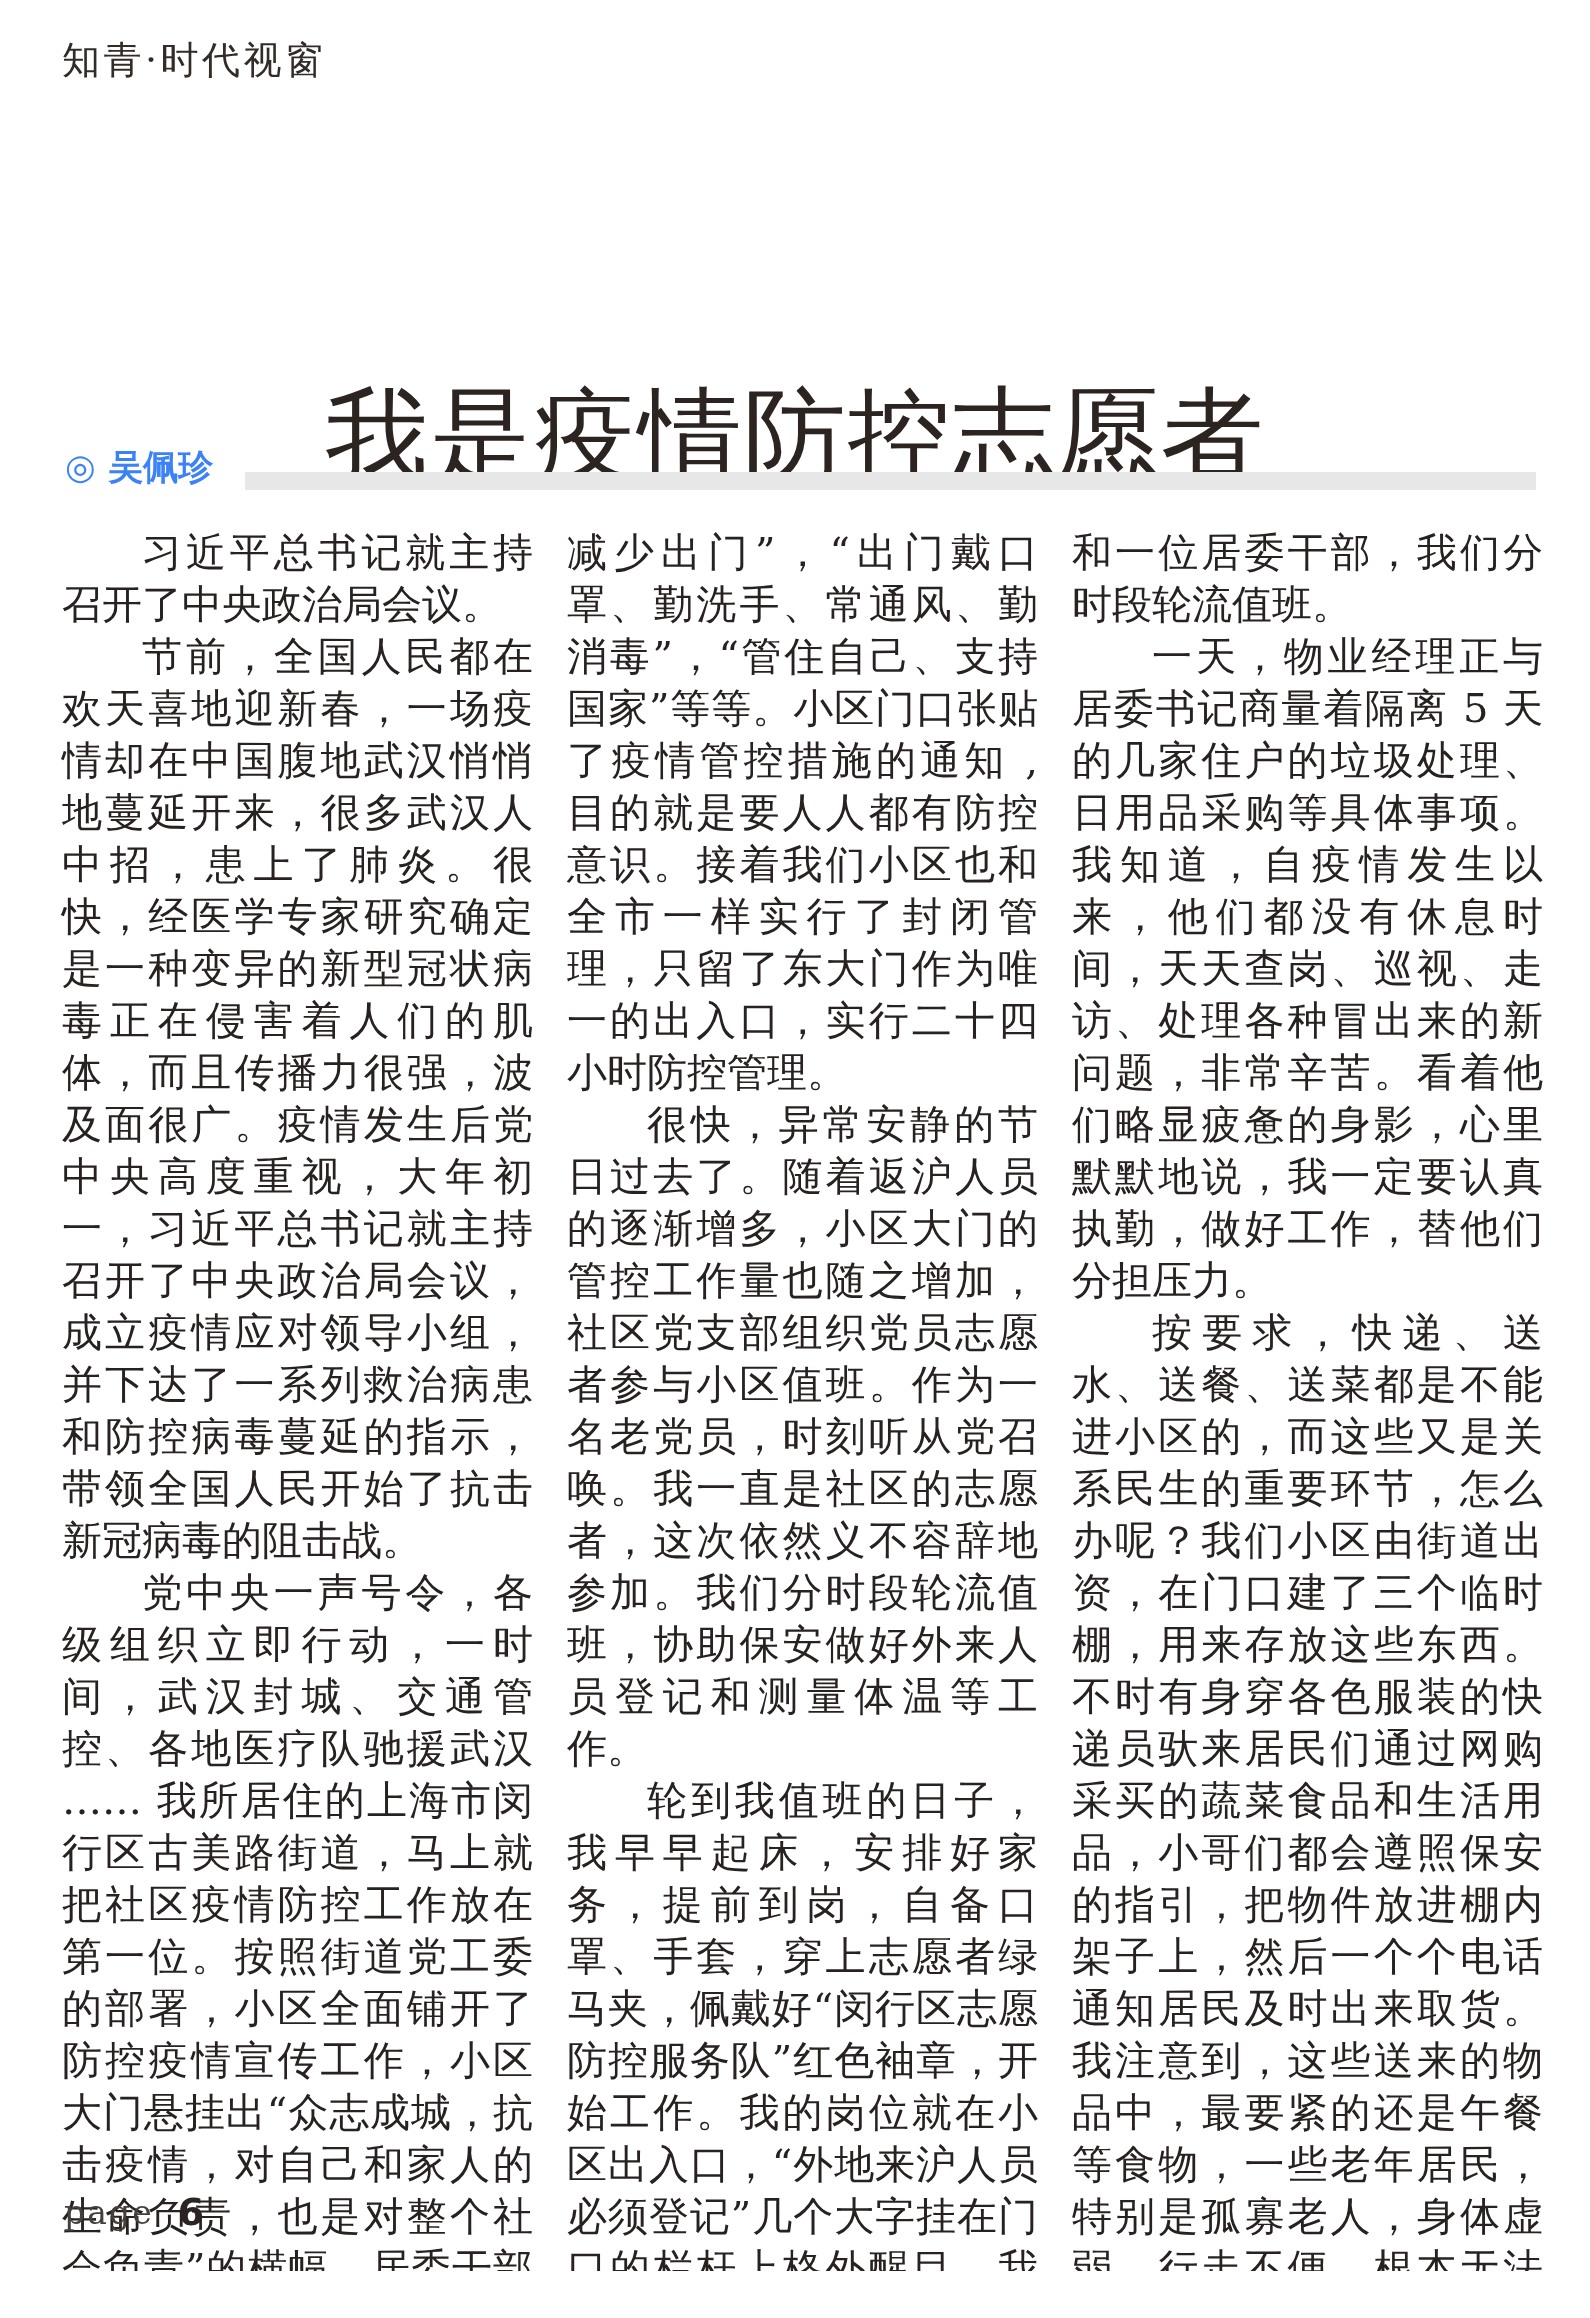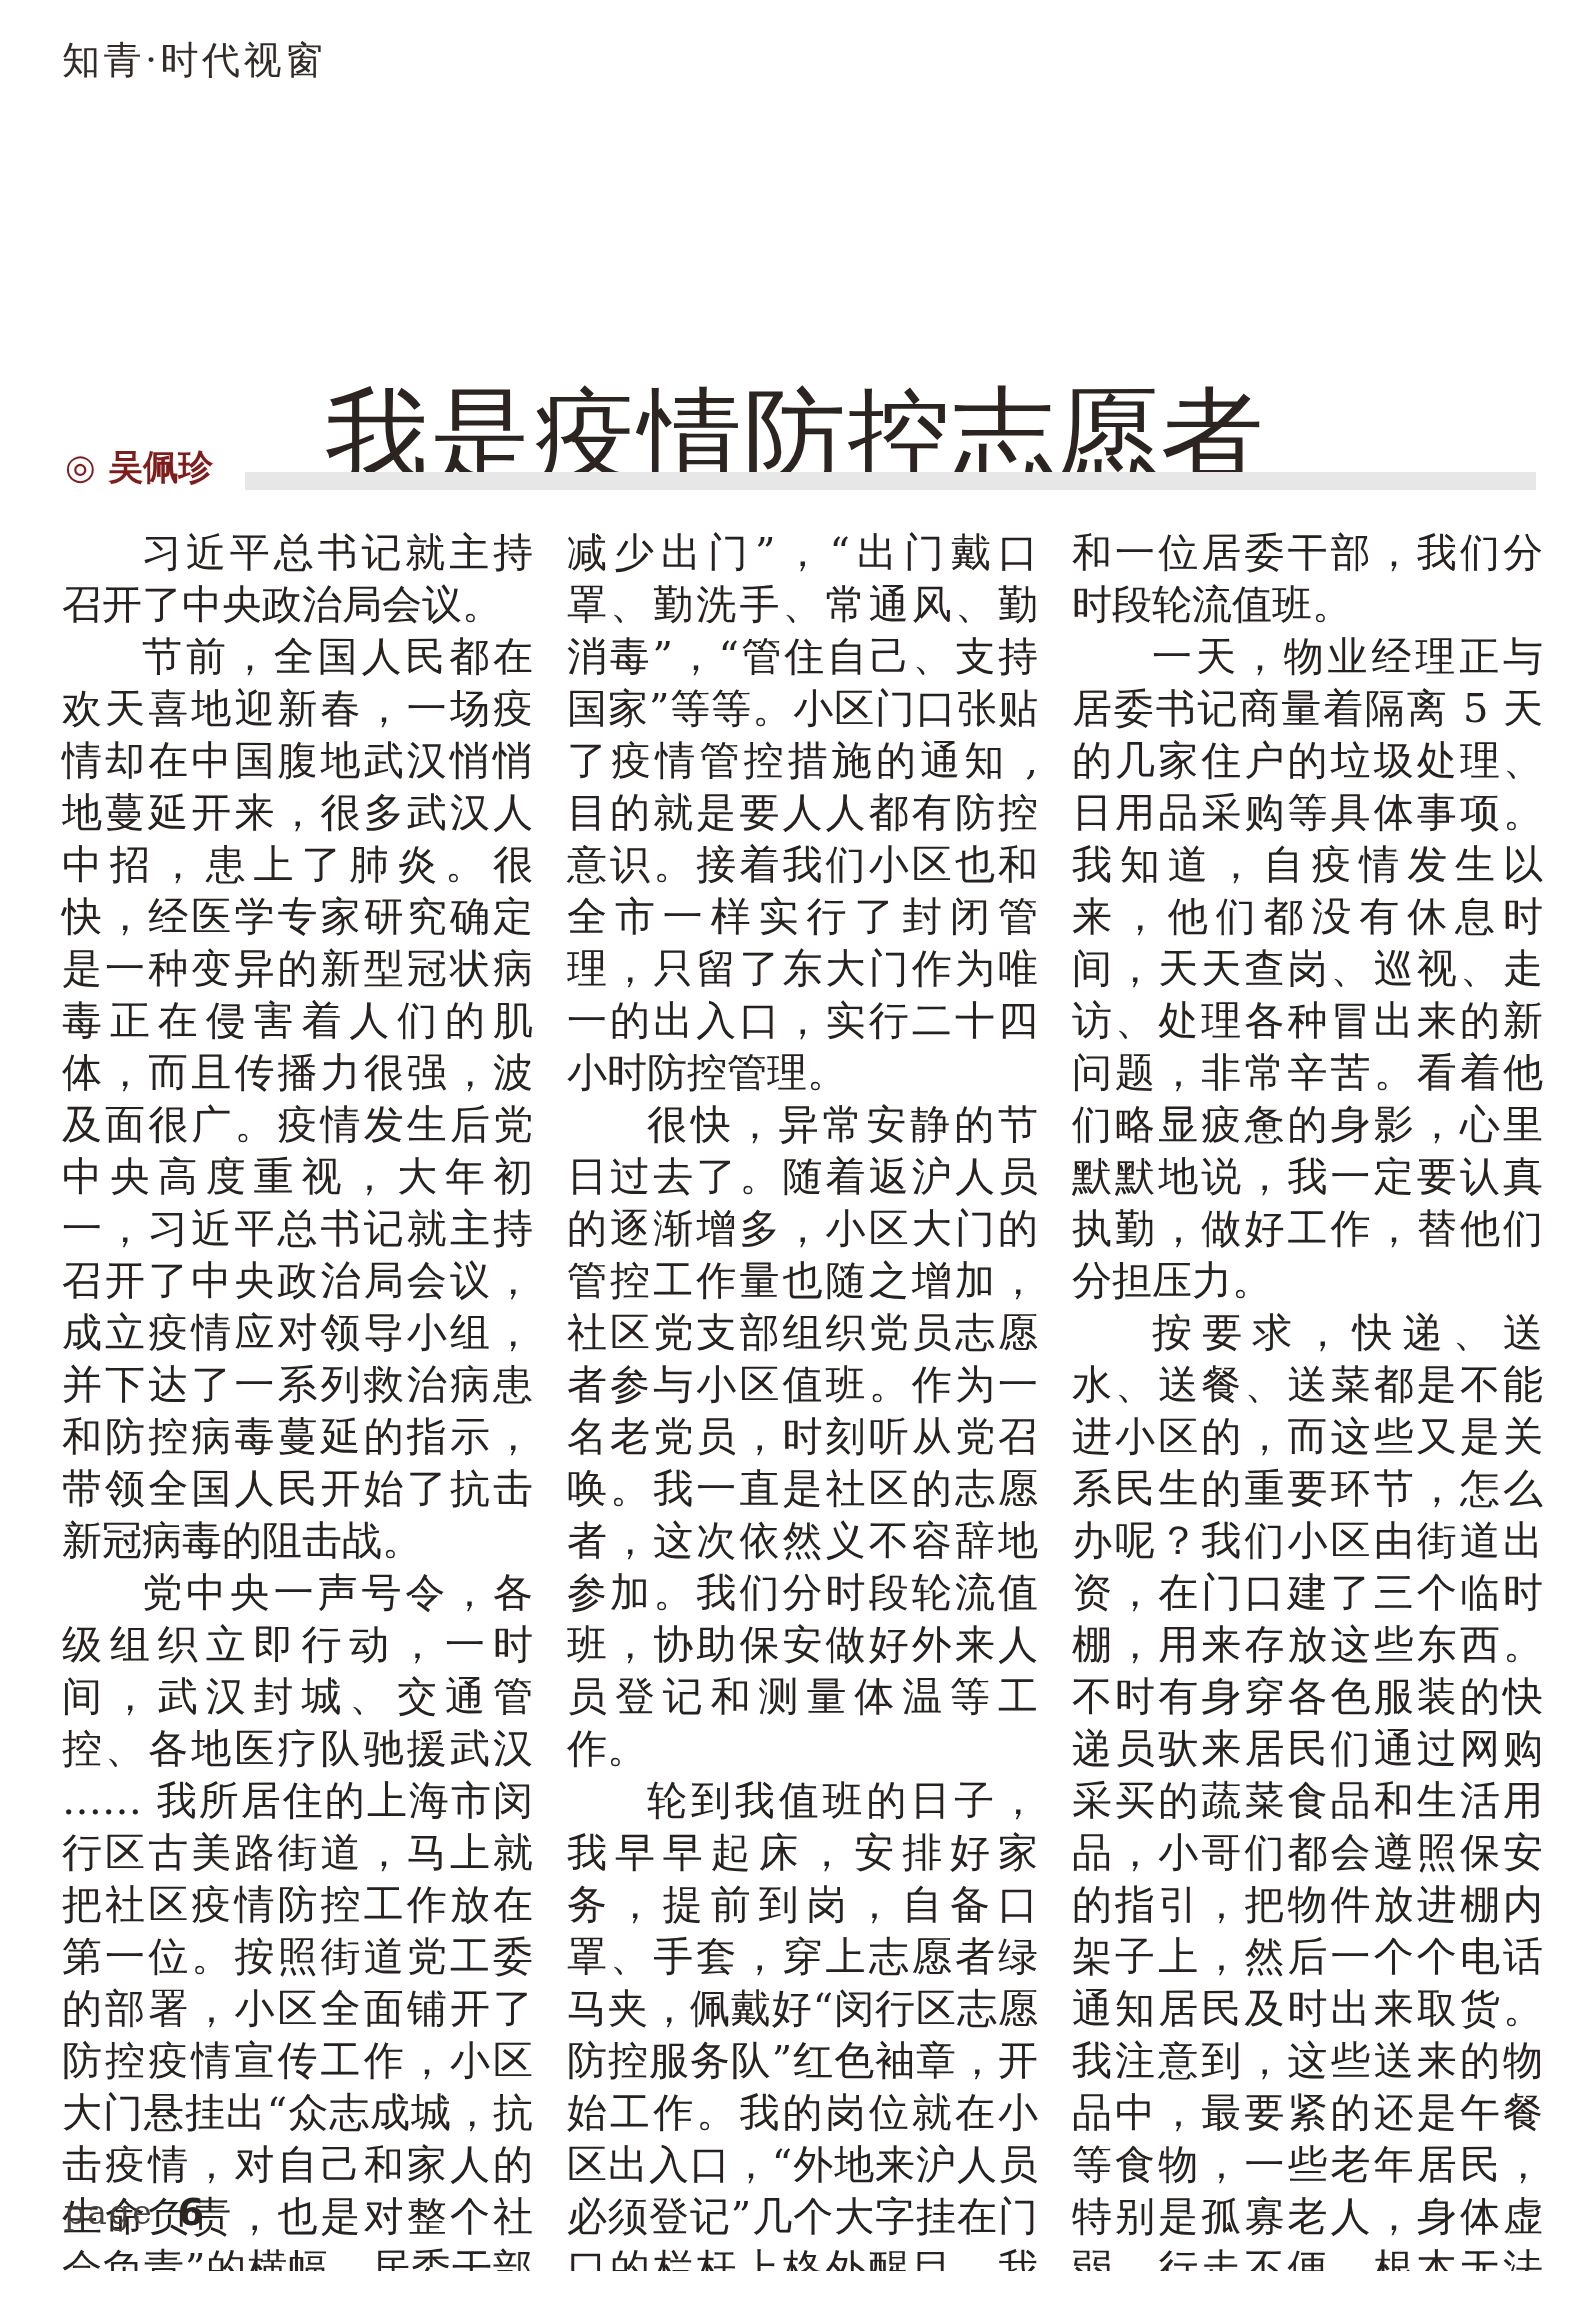--- a/index.html
+++ b/index.html
@@ -36,21 +36,21 @@
     white-space: nowrap;
   }
   .byline {
     position: absolute;
     left: 65px;
     top: 445px;
     font-family: "DejaVu Sans", sans-serif;
     font-weight: 700;
     font-size: 35px;
     line-height: 44px;
-    color: #7f1d1d;
+    color: #3b82f6;
     white-space: nowrap;
   }
   .byline .author-marker { font-weight: 400; margin-right: 12.8px; }
   .byline-rule {
     position: absolute;
     left: 245px;
     top: 472px;
     width: 1291px;
     height: 17.7px;
     background: #e7e7e7;

